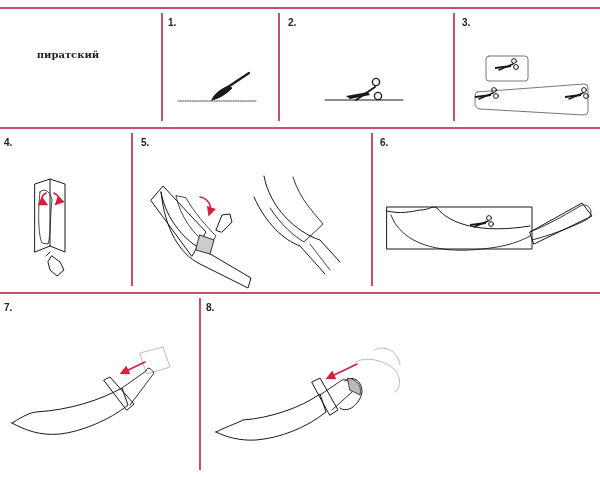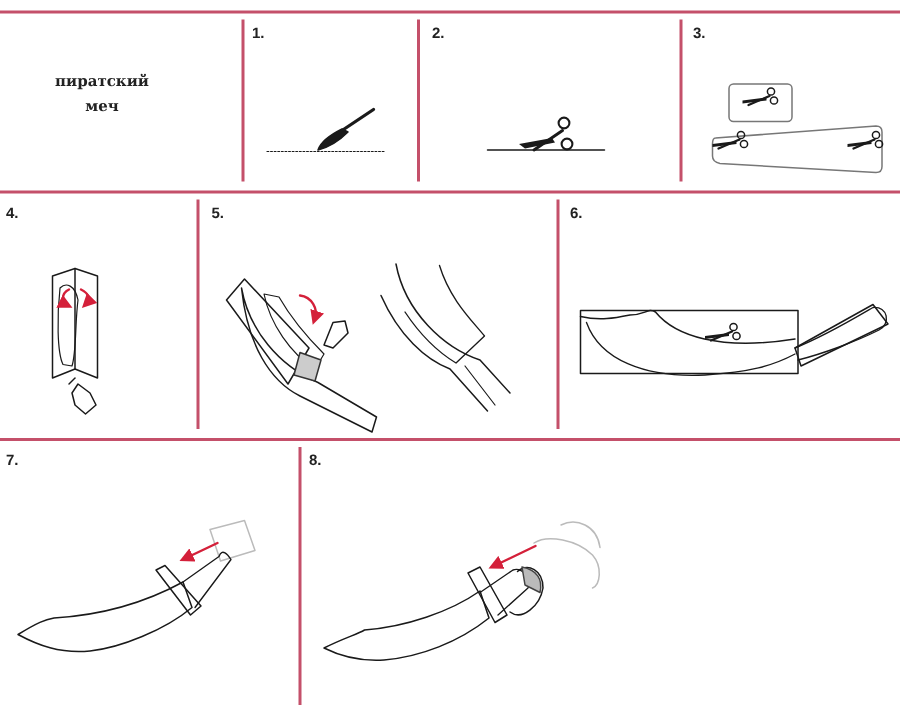--- a/index.html
+++ b/index.html
@@ -18,21 +18,20 @@
 <div class="hline" style="top:292px;width:600px;"></div>
 <div class="vline" style="left:161px;top:13px;height:108px;"></div>
 <div class="vline" style="left:278px;top:13px;height:108px;"></div>
 <div class="vline" style="left:453px;top:13px;height:108px;"></div>
 <div class="vline" style="left:131px;top:133px;height:153px;"></div>
 <div class="vline" style="left:371px;top:133px;height:153px;"></div>
 <div class="vline" style="left:199px;top:298px;height:172px;"></div>
 
 <div class="title">
   <div>пиратский</div>
-  <div>меч</div>
 </div>
 
 <div class="num" style="left:168px;top:17px;">1.</div>
 <div class="num" style="left:288px;top:17px;">2.</div>
 <div class="num" style="left:462px;top:17px;">3.</div>
 <div class="num" style="left:4px;top:137px;">4.</div>
 <div class="num" style="left:141px;top:137px;">5.</div>
 <div class="num" style="left:380px;top:137px;">6.</div>
 <div class="num" style="left:4px;top:302px;">7.</div>
 <div class="num" style="left:206px;top:302px;">8.</div>

